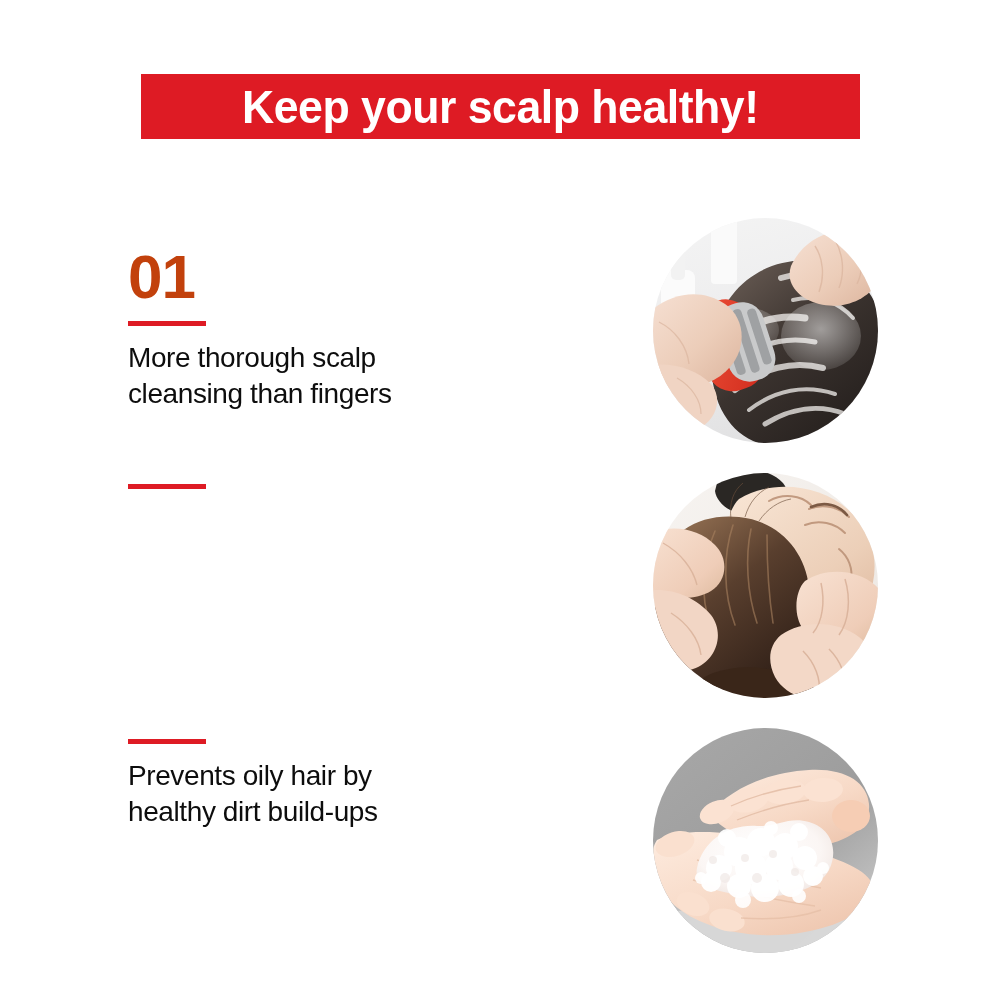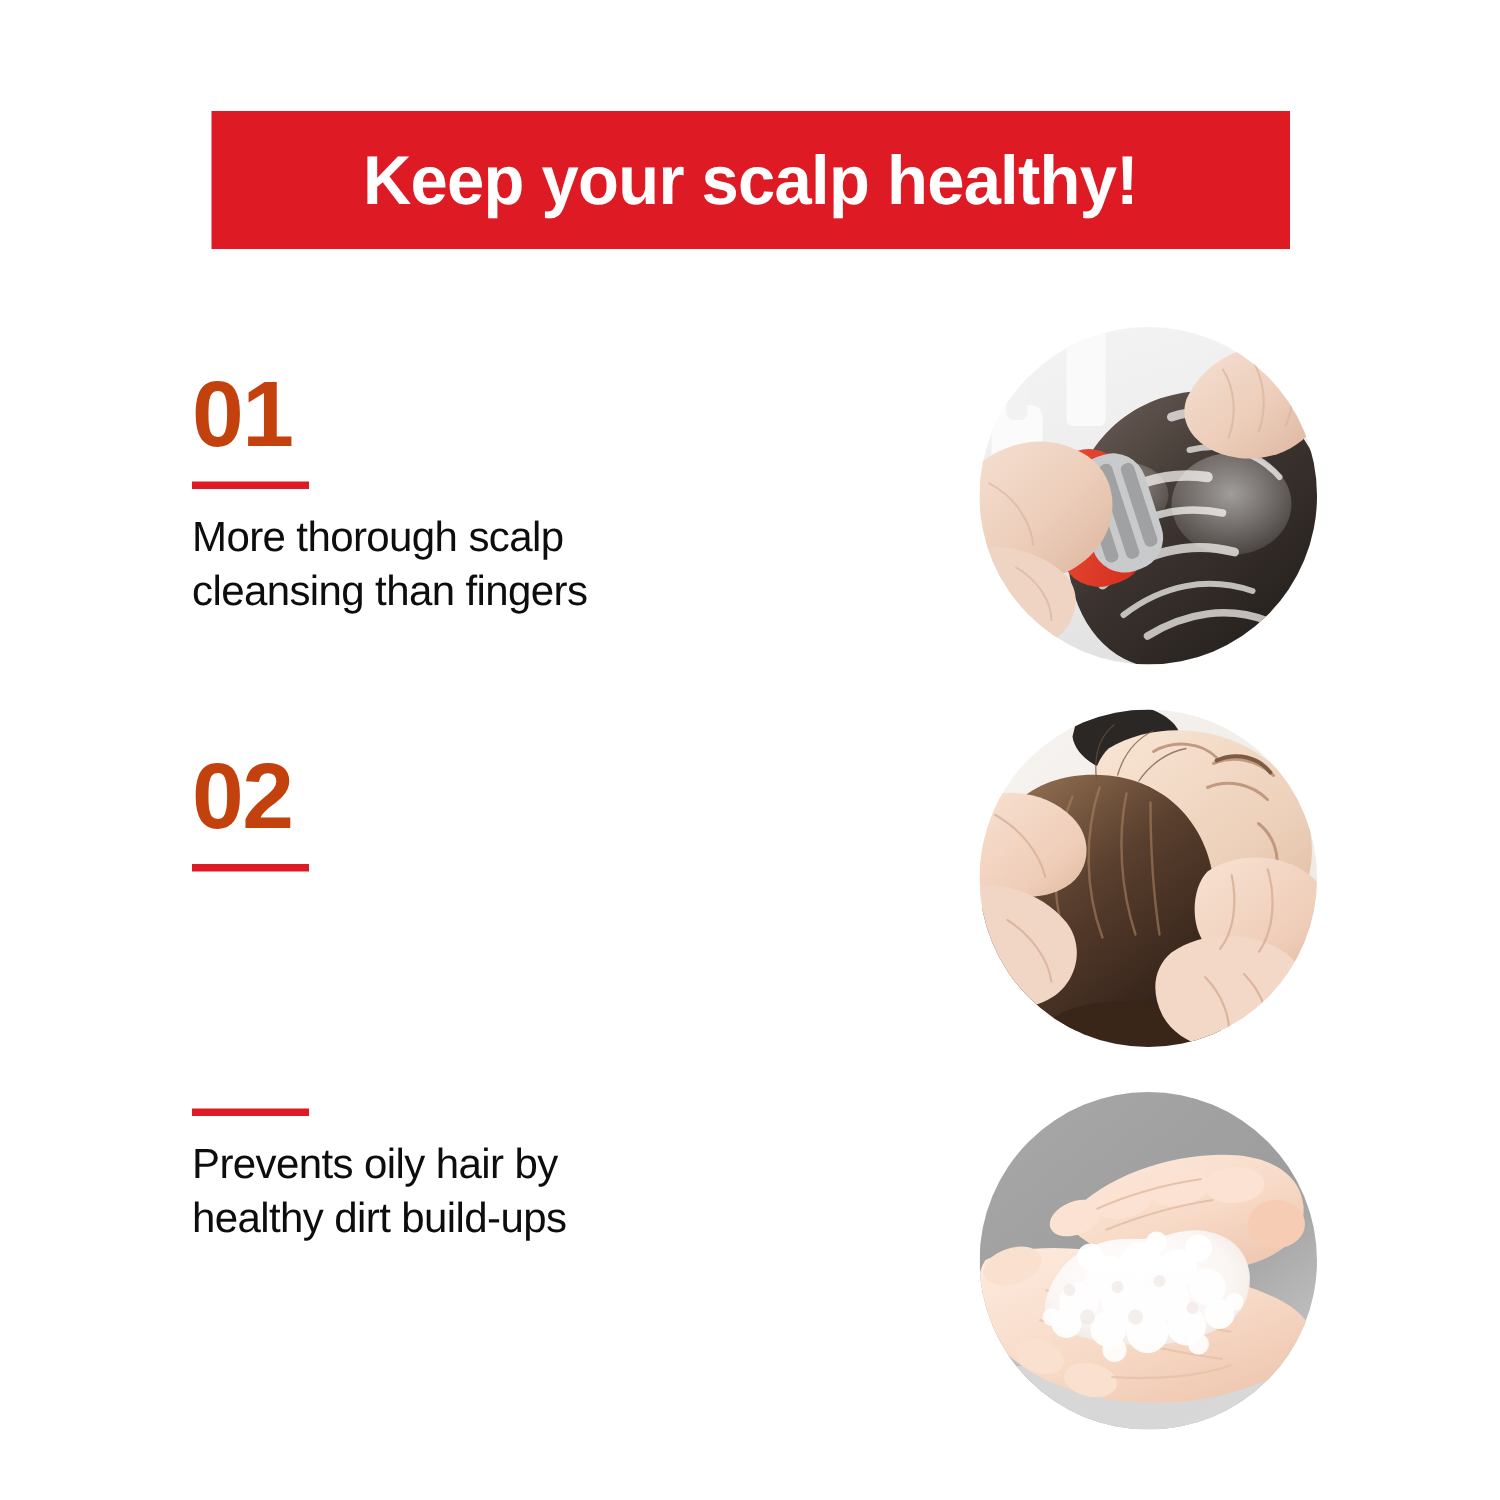--- a/index.html
+++ b/index.html
@@ -15,21 +15,21 @@
     font-family: "Liberation Sans", sans-serif;
     -webkit-font-smoothing: antialiased;
   }
 
   
   .header-banner {
     position: absolute;
     left: 141px;
     top: 74px;
     width: 719px;
-    height: 92px;
+    height: 65px;
     background: #de1b24;
     display: flex;
     align-items: center;
     justify-content: center;
   }
   .header-title {
     color: #ffffff;
     font-family: "Liberation Sans Narrow", "Liberation Sans", sans-serif;
     font-size: 46px;
     font-weight: bold;
@@ -184,21 +184,20 @@
       <g stroke="#dcb7a1" stroke-width="1.3" fill="none" opacity="0.75">
         <path d="M6 104 C22 112 34 128 36 146"></path>
         <path d="M24 160 C38 168 48 182 48 196"></path>
       </g>
     </svg>
   </div>
 </div>
 
 <div class="benefit-row row-2">
   <div class="benefit-text-block">
-    <div class="benefit-number">02</div>
     <div class="benefit-rule"></div>
   </div>
 
   <div class="photo-circle">
     <svg viewBox="0 0 225 225" preserveAspectRatio="xMidYMid slice" aria-hidden="true">
       <defs>
         <linearGradient id="p2bg" x1="0" y1="0" x2="1" y2="1">
           <stop offset="0%" stop-color="#f7f4f1"></stop>
           <stop offset="100%" stop-color="#ece7e2"></stop>
         </linearGradient>

